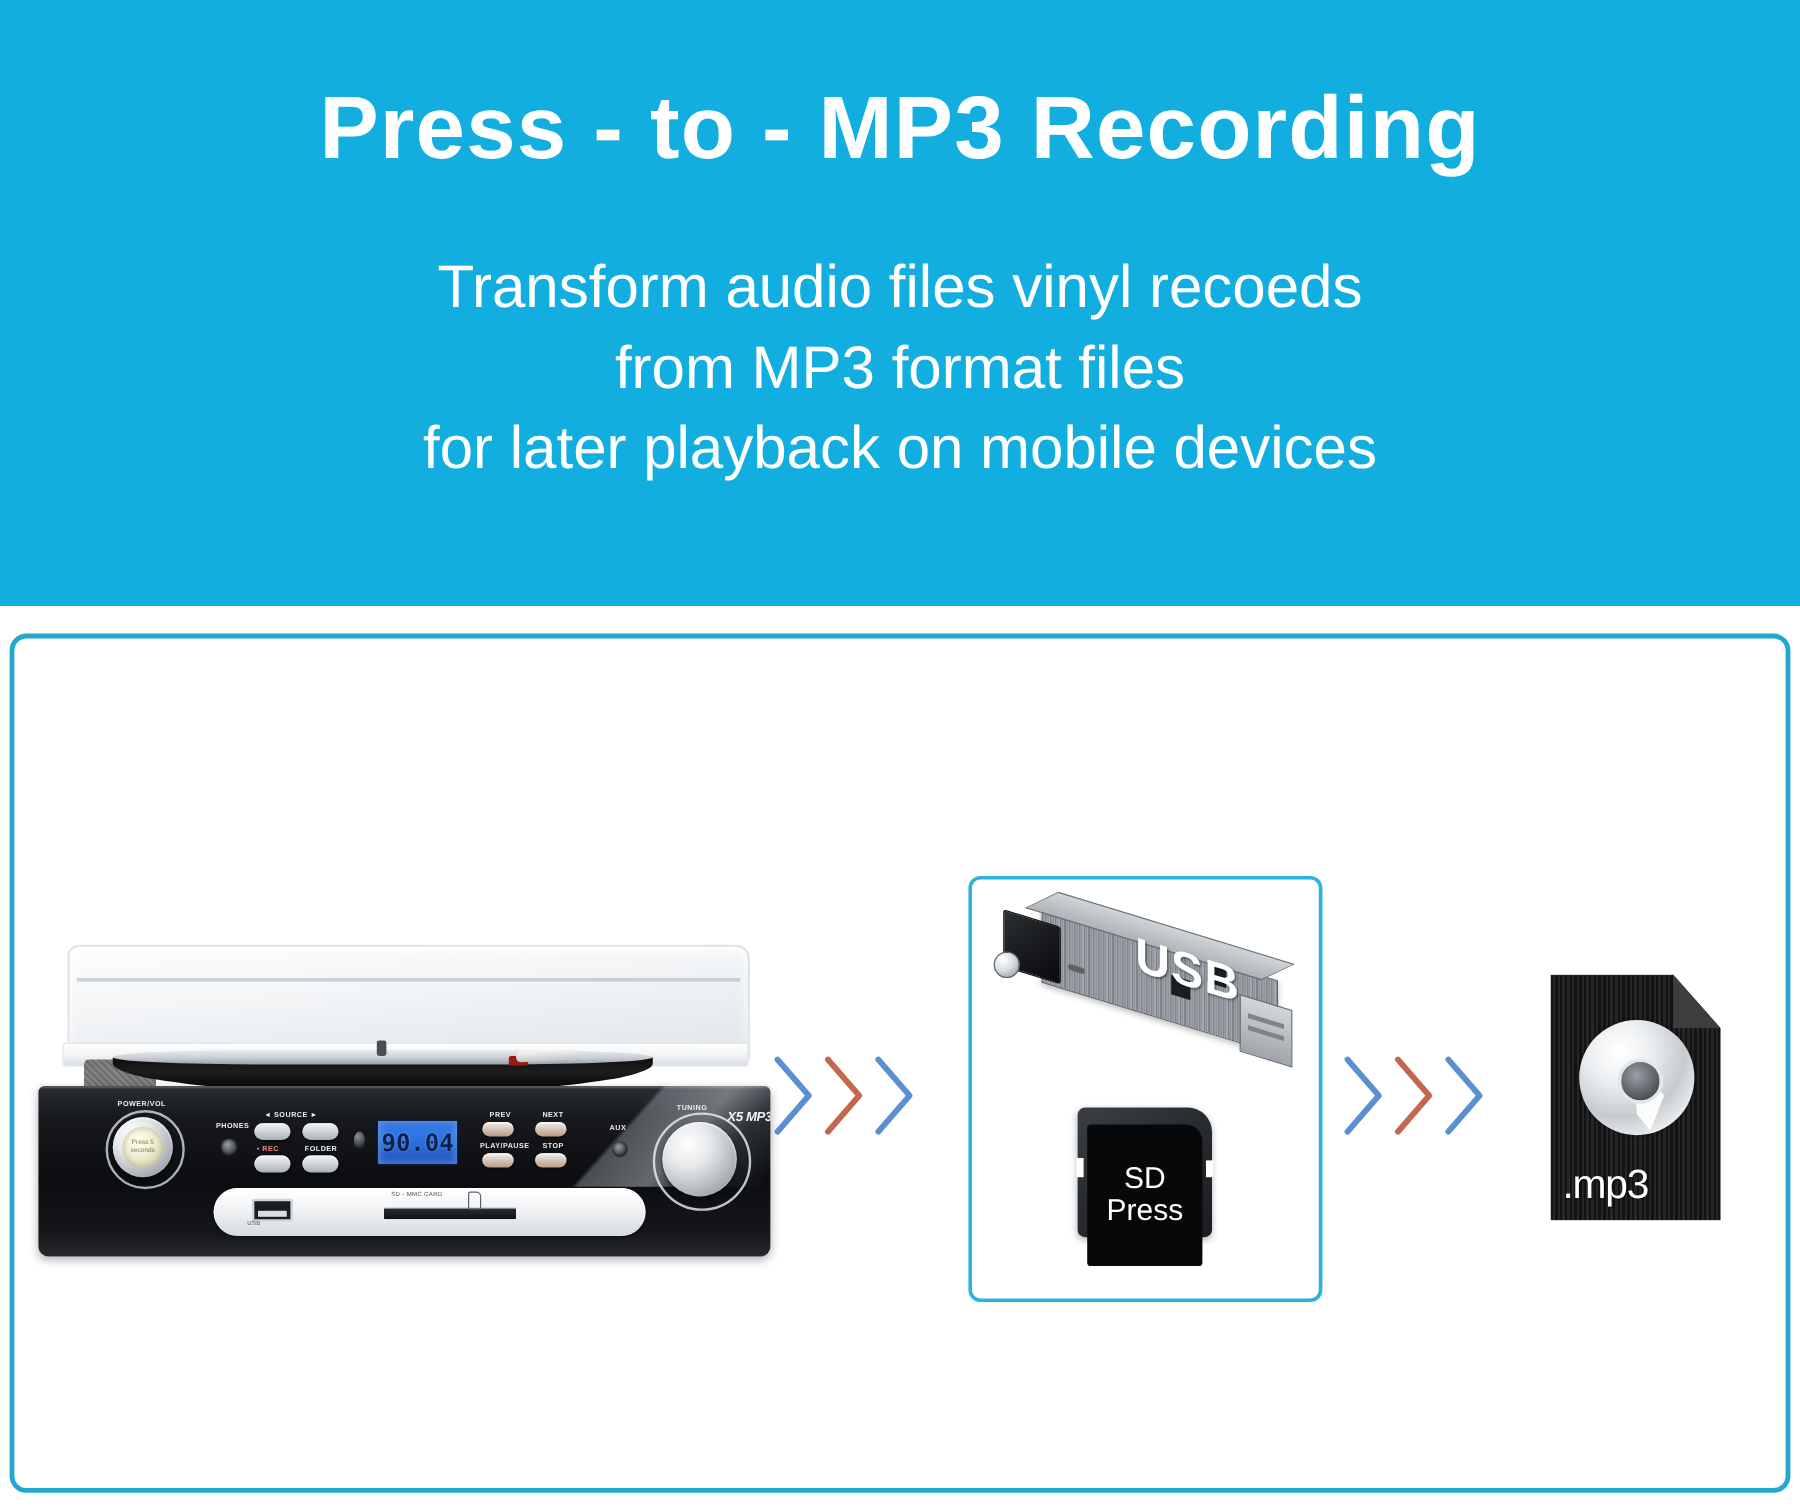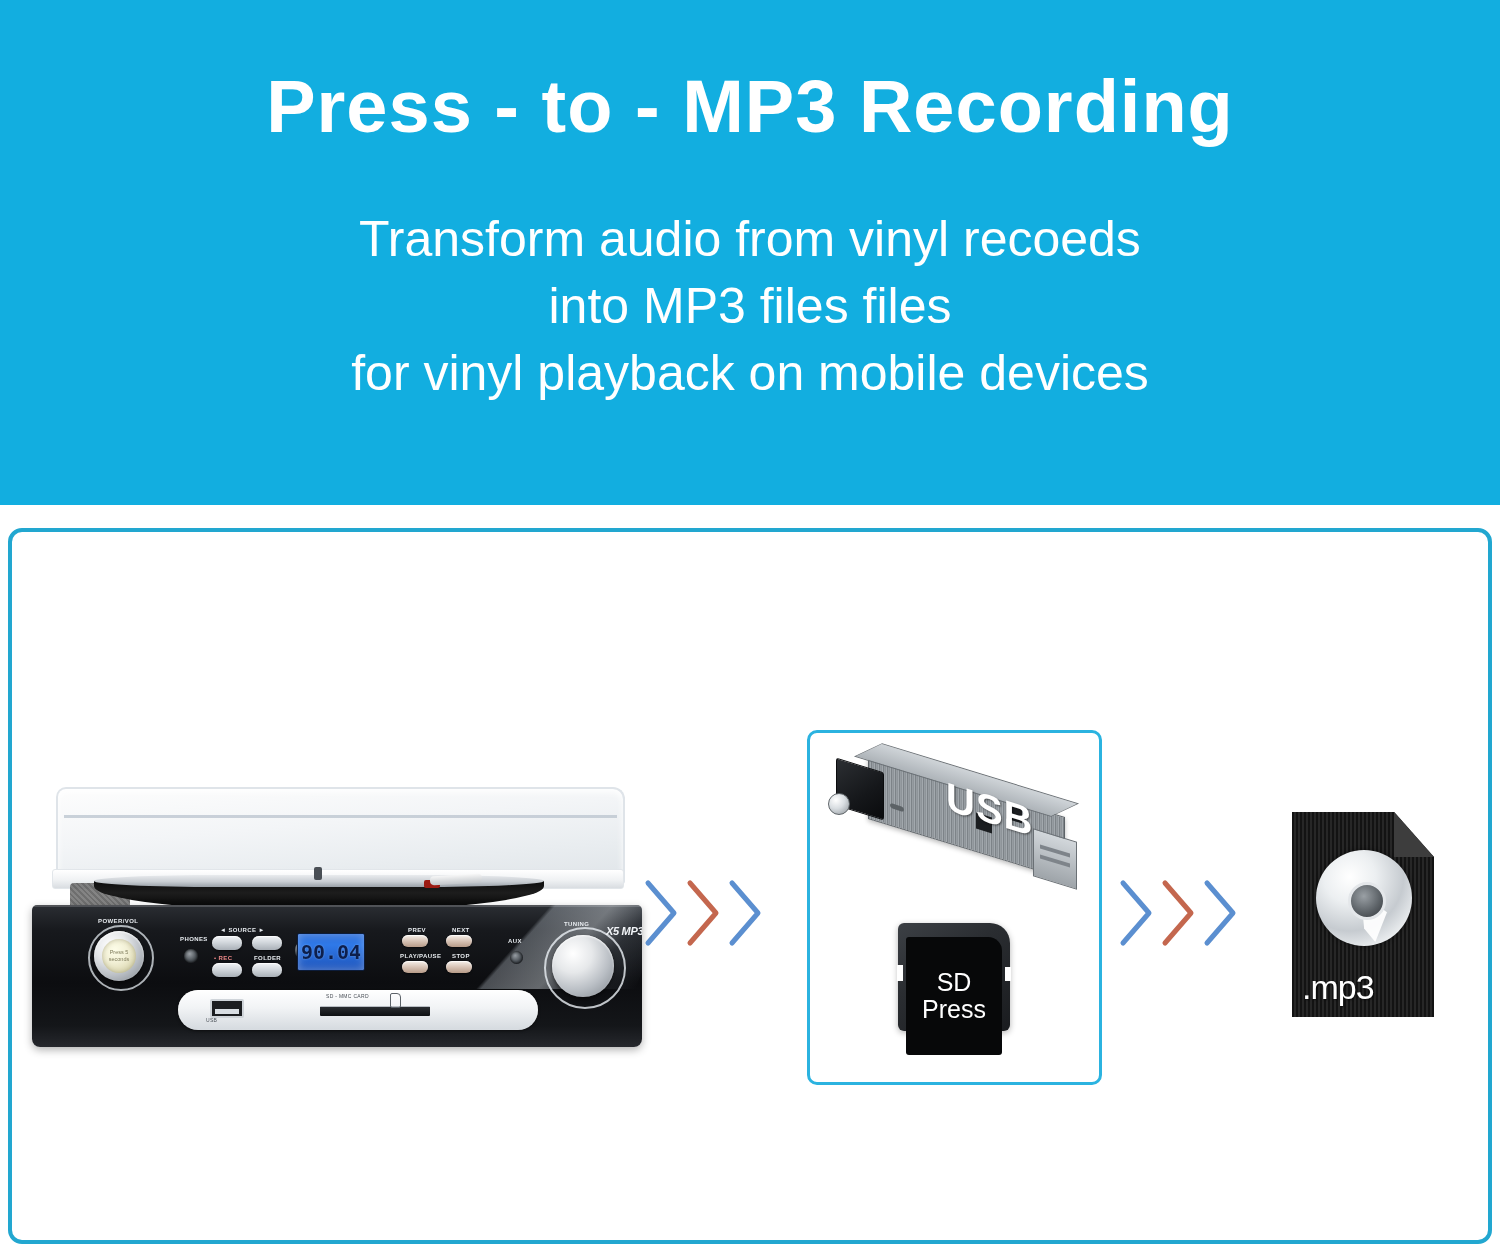--- a/index.html
+++ b/index.html
@@ -224,21 +224,21 @@
     width: 26px; height: 12px;
     border-radius: 7px;
     background: linear-gradient(180deg, #f2f4f6 0%, #d0d5da 45%, #a5acb3 100%);
     box-shadow: 0 1px 2px rgba(0,0,0,0.6), inset 0 1px 1px rgba(255,255,255,0.85);
   }
   .btn-warm {
     background: linear-gradient(180deg, #f6f0ea 0%, #dbc8bb 45%, #b79b88 100%);
   }
   .lcd {
     position: absolute;
-    left: 265px; top: 28px;
+    left: 282px; top: 28px;
     width: 66px; height: 36px;
     background: linear-gradient(180deg, #2f6fd8 0%, #2f79e8 30%, #1f55bb 100%);
     border: 1px solid #0c1c3a;
     border-radius: 2px;
     display: flex; align-items: center; justify-content: center;
     box-shadow: inset 0 0 8px rgba(255,255,255,0.35);
   }
   .lcd-text {
     color: #0d1f4d;
     font-family: "DejaVu Sans Mono", monospace;
@@ -525,23 +525,23 @@
     letter-spacing: -1px;
     text-shadow: 1px 1px 2px rgba(0,0,0,0.6);
   }
 </style>
 </head>
 <body>
 
 <div class="header-band">
   <div class="headline">Press - to - MP3 Recording</div>
   <div class="subhead">
-    <div>Transform audio from vinyl recoeds</div>
-    <div>into MP3 files files</div>
-    <div>for vinyl playback on mobile devices</div>
+    <div>Transform audio files vinyl recoeds</div>
+    <div>from MP3 format files</div>
+    <div>for later playback on mobile devices</div>
   </div>
 </div>
 
 <div class="panel">
   <div class="stage">
 
     <div class="turntable">
       <div class="tt-cover"></div>
       <div class="tt-cover-lip"></div>
       <div class="tt-felt"></div>

